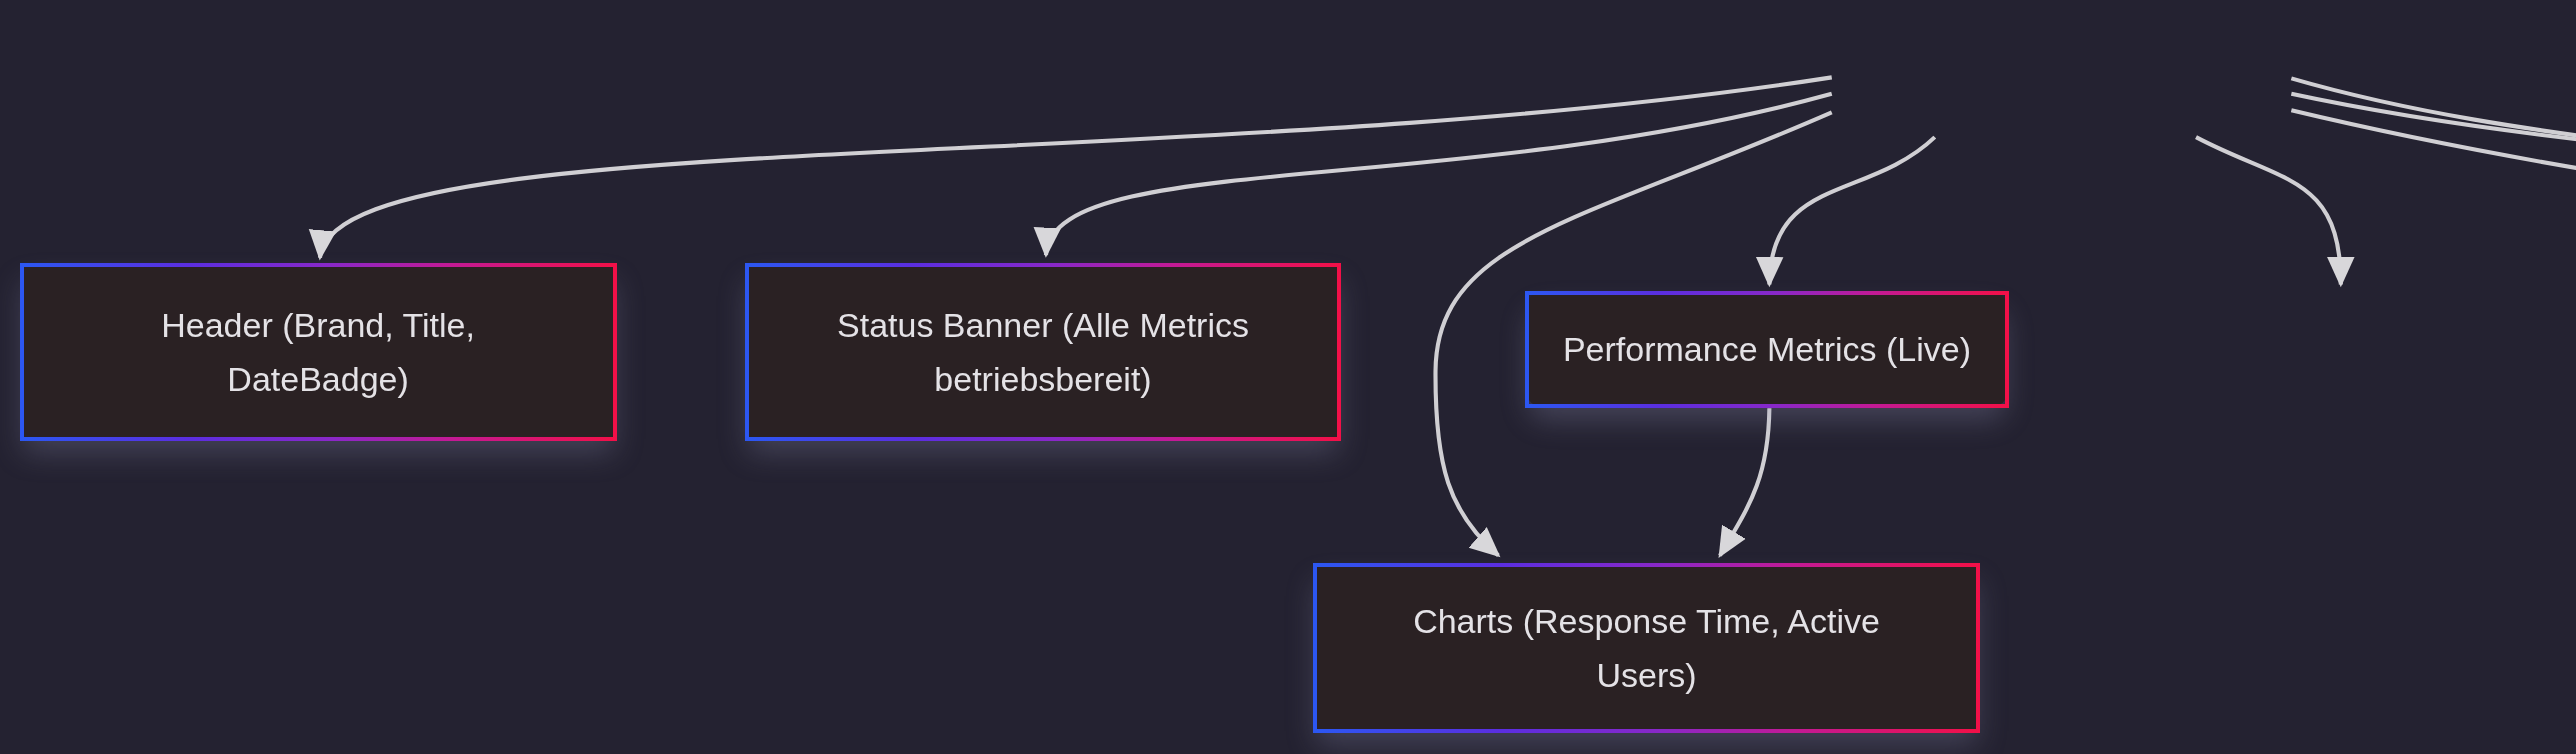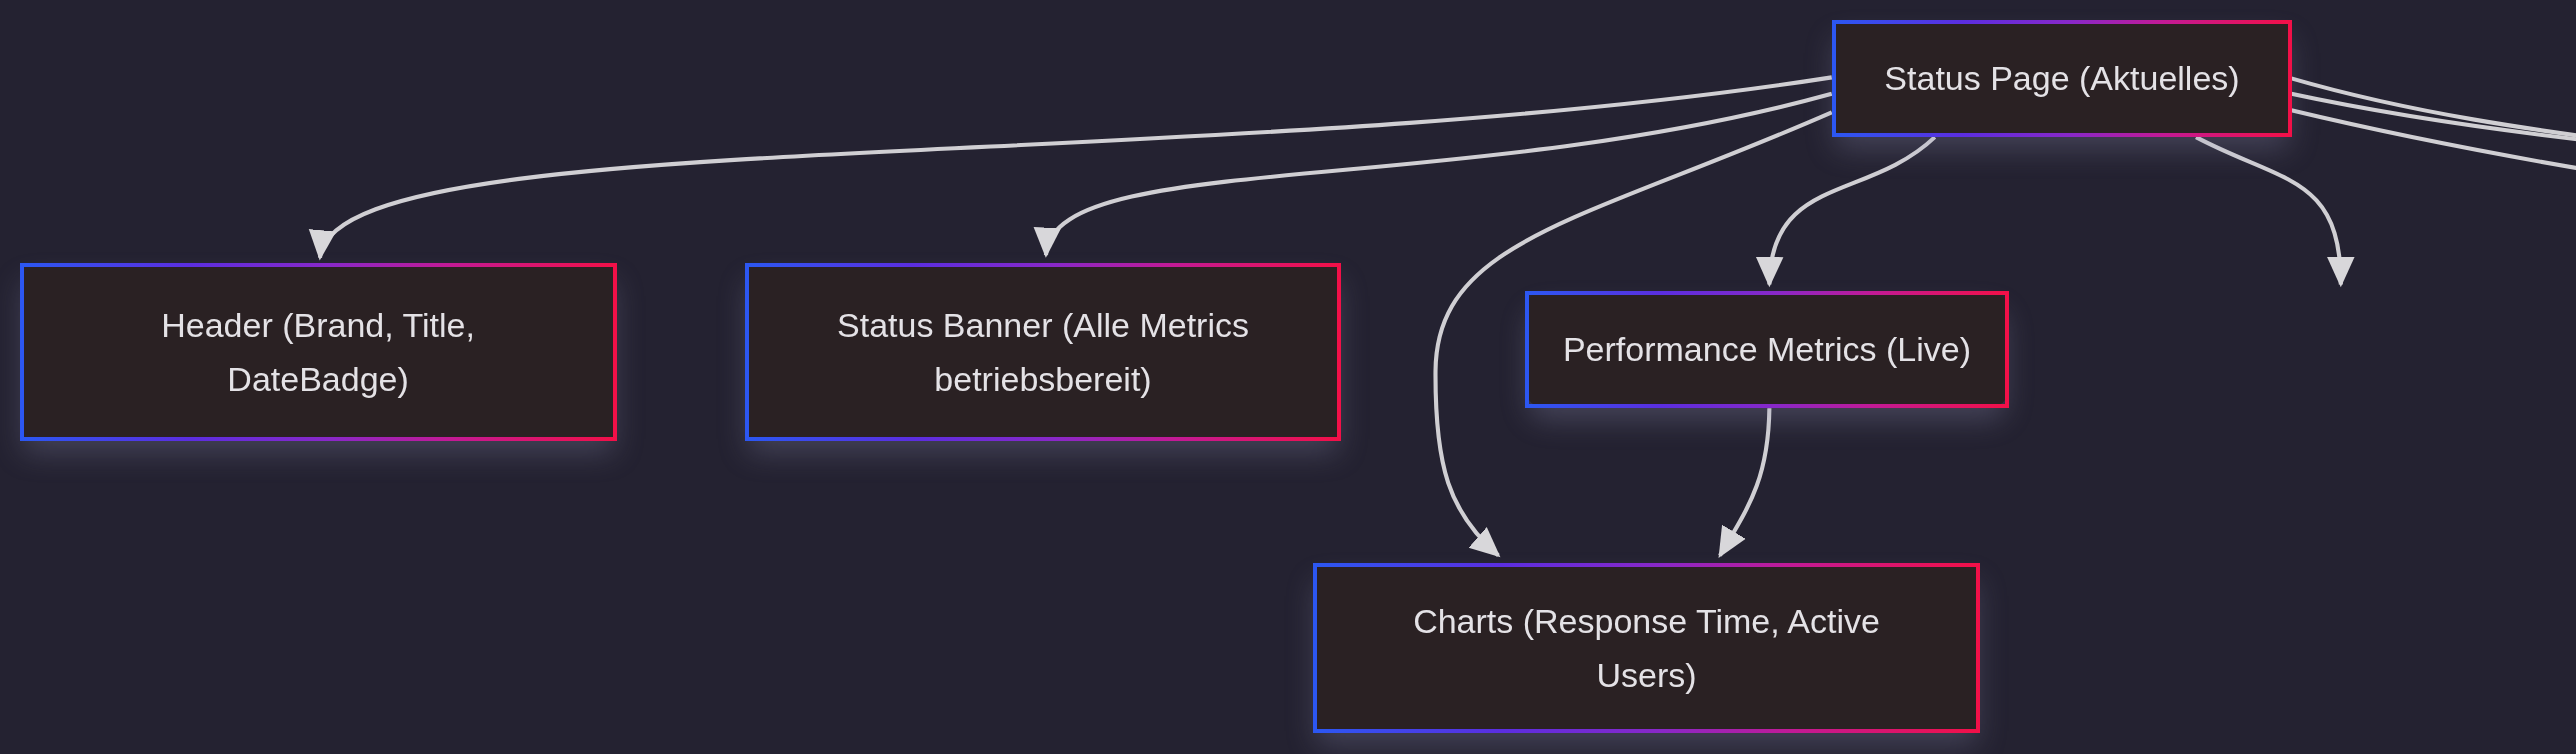--- a/index.html
+++ b/index.html
@@ -68,23 +68,20 @@
     <path class="edge" d="M 3755 266 C 3625 390, 3436 340, 3434 552" marker-end="url(#arrowhead)"></path>
     <path class="edge" d="M 4262 266 C 4430 355, 4543 340, 4543 552" marker-end="url(#arrowhead)"></path>
     <path class="edge" d="M 4447 152 C 5060 330, 5692 262, 5690 500" marker-end="url(#arrowhead)"></path>
     <path class="edge" d="M 4447 182 C 5460 400, 7012 315, 7017 552" marker-end="url(#arrowhead)"></path>
     <path class="edge" d="M 4447 214 C 5560 480, 6518 425, 6518 770 C 6518 950, 6548 1060, 6612 1124" marker-end="url(#arrowhead)"></path>
     <path class="edge" d="M 3555 218 C 3070 430, 2788 465, 2786 720 C 2785 905, 2812 994, 2908 1078" marker-end="url(#arrowhead)"></path>
     <path class="edge" d="M 3434 792 C 3432 930, 3393 985, 3338 1078" marker-end="url(#arrowhead)"></path>
     <path class="edge" d="M 7016 792 C 7016 905, 6956 968, 6870 1124" marker-end="url(#arrowhead)"></path>
   </svg>
 
-  <div class="node" style="left:1832px;top:19.6px;width:460px;height:117px;">
-    <span class="label">Status Page (Aktuelles)</span>
-  </div>
 
   <div class="node" style="left:19.6px;top:263px;width:597px;height:178px;">
     <span class="label">Header (Brand, Title,
 DateBadge)</span>
   </div>
 
   <div class="node" style="left:745px;top:263px;width:596px;height:178px;">
     <span class="label">Status Banner (Alle Metrics
 betriebsbereit)</span>
   </div>

